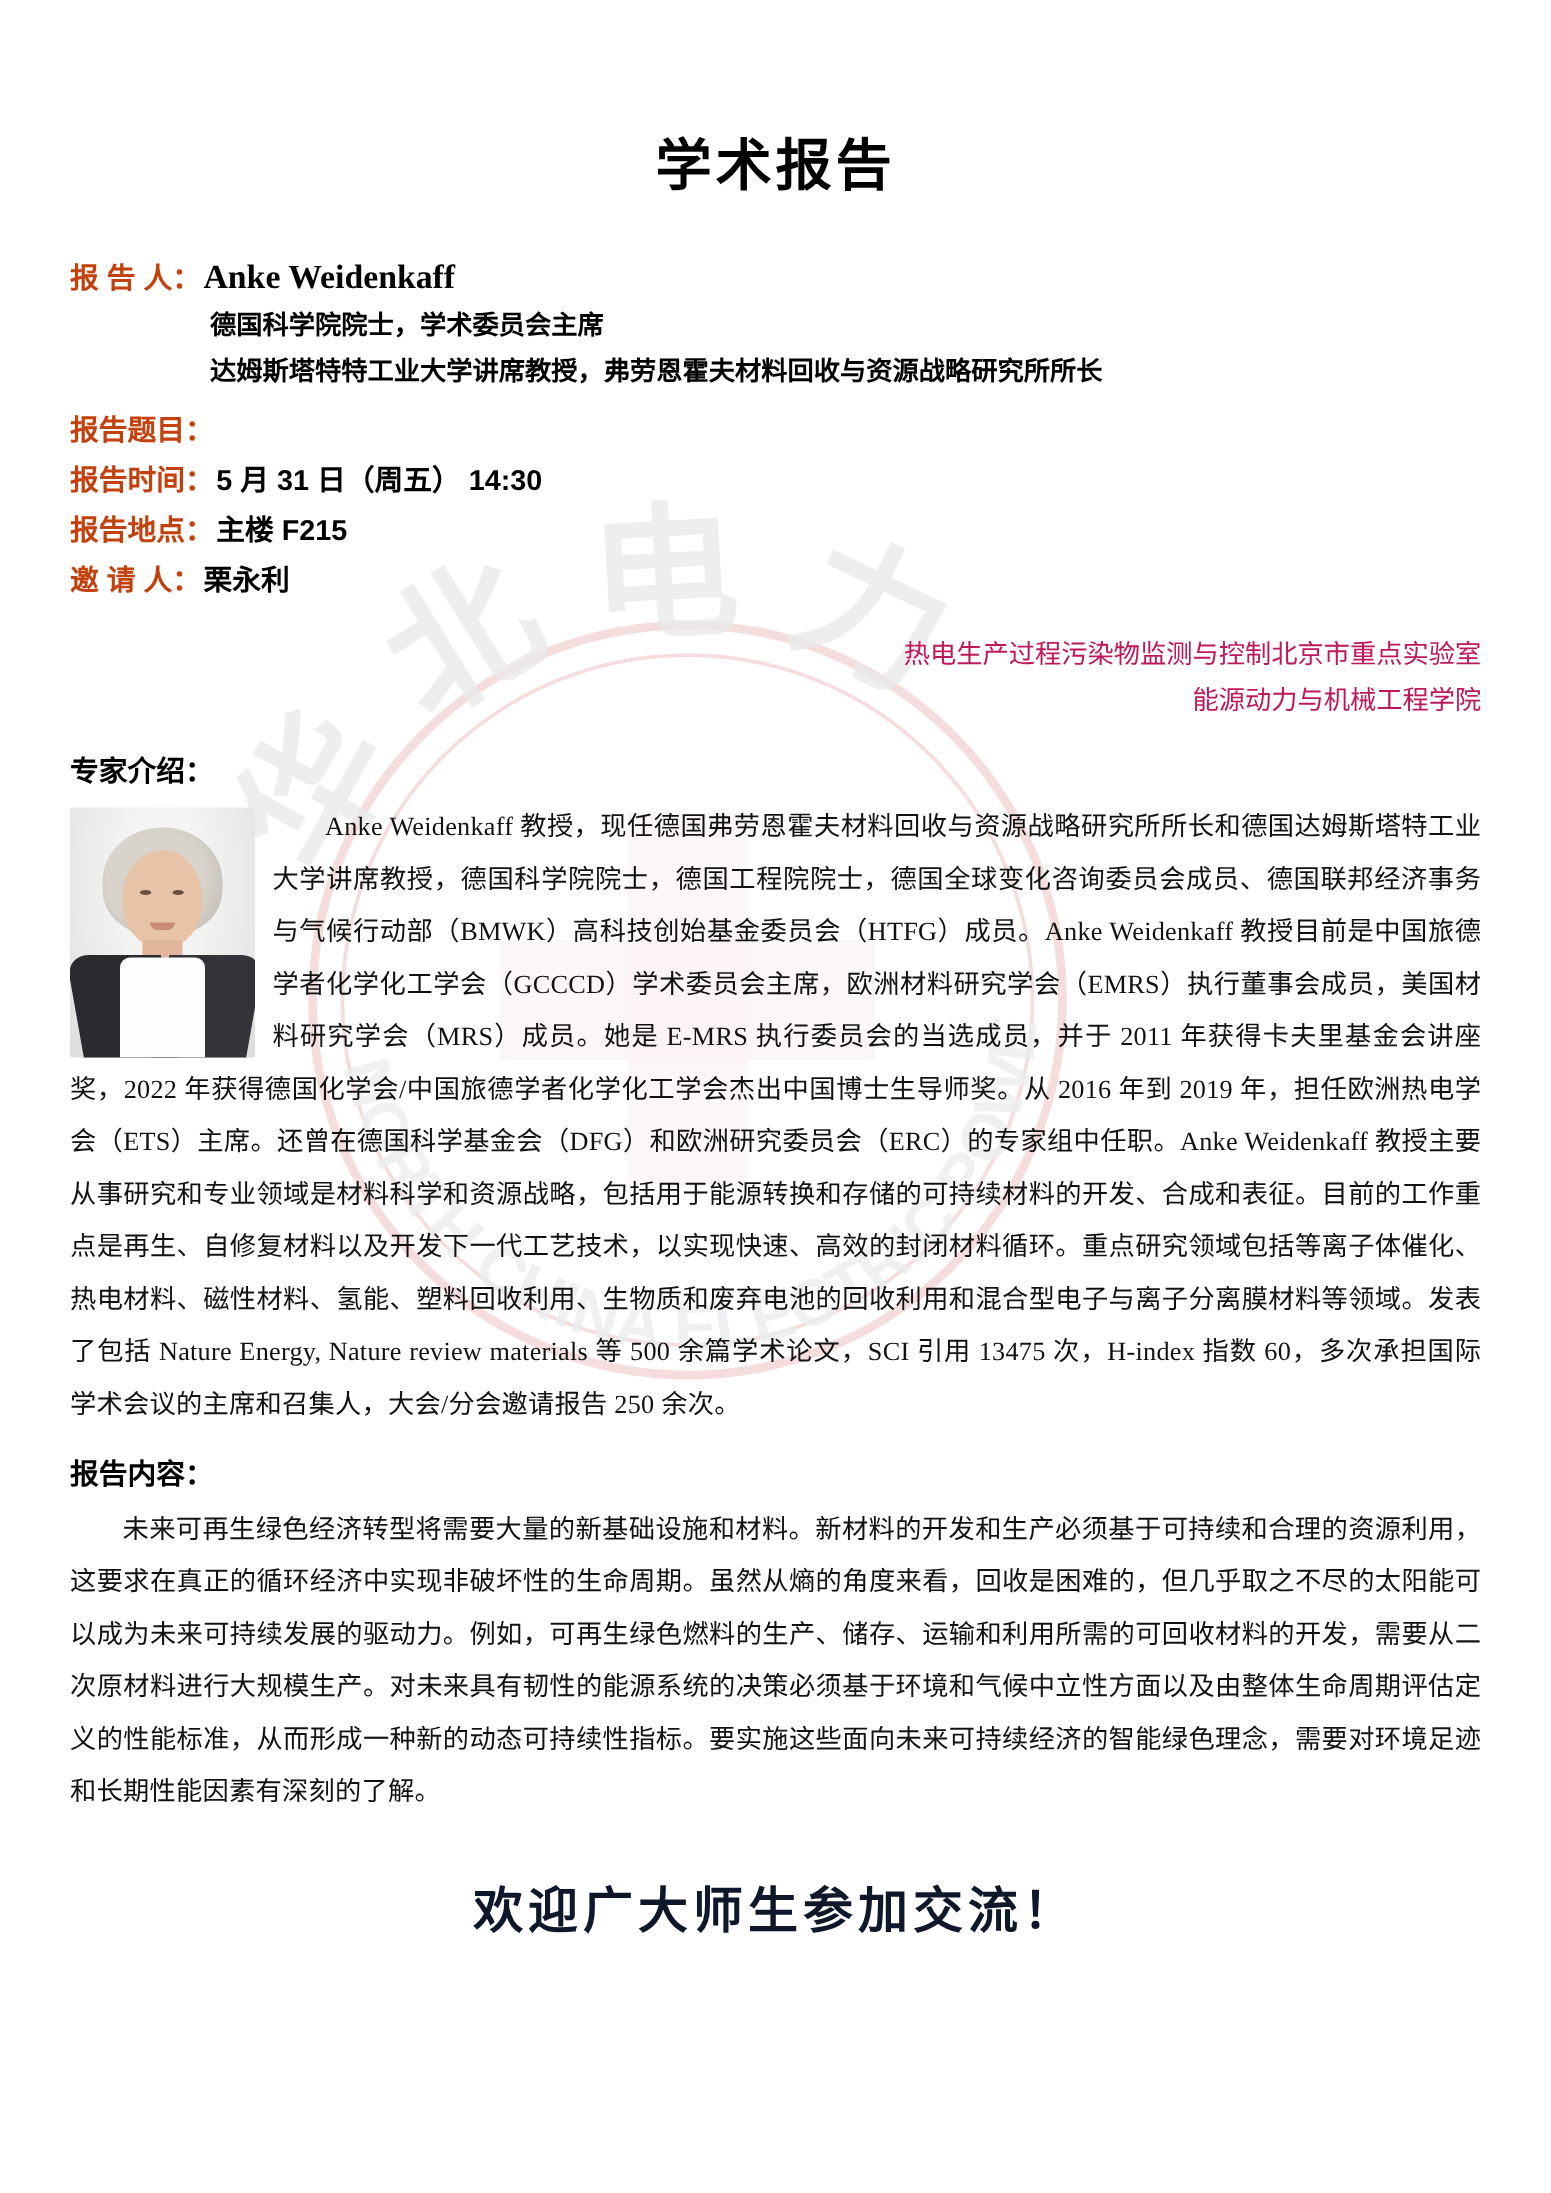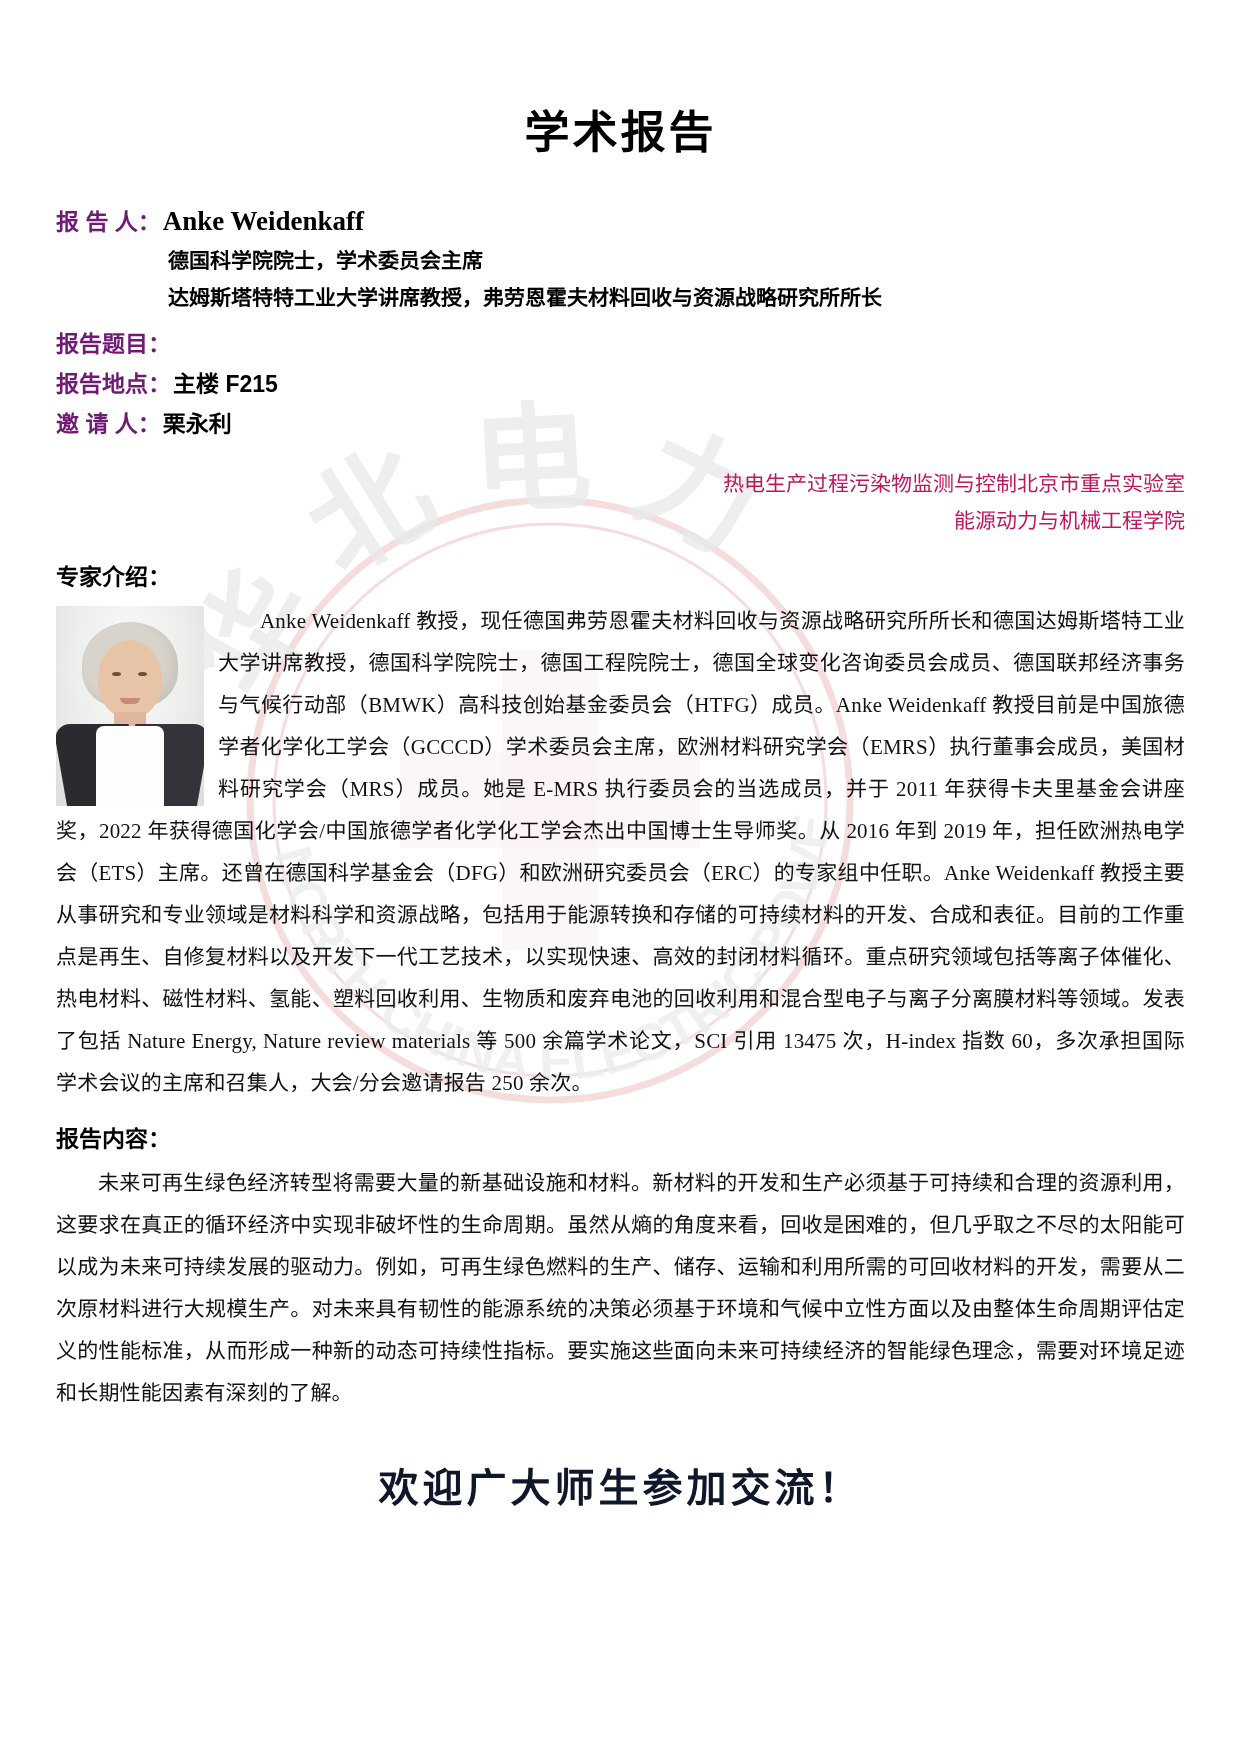--- a/index.html
+++ b/index.html
@@ -52,21 +52,21 @@
   .meta-row {
     display: flex;
     align-items: baseline;
     margin-bottom: 6px;
   }
   .meta-label {
     font-family: "Liberation Sans", "DejaVu Sans", sans-serif;
     font-weight: bold;
     font-size: 23px;
     white-space: nowrap;
-    color: #701a75;
+    color: #c2410c;
   }
   .meta-value {
     font-family: "Liberation Serif", "DejaVu Serif", serif;
     font-weight: bold;
     font-size: 27px;
     margin-left: 2px;
     color: #000;
   }
   .meta-value.cn {
     font-family: "Liberation Sans", "DejaVu Sans", sans-serif;
@@ -235,20 +235,24 @@
       <span class="meta-label">报 告 人：</span>
       <span class="meta-value">Anke Weidenkaff</span>
     </div>
     <div class="speaker-sub">德国科学院院士，学术委员会主席</div>
     <div class="speaker-sub">达姆斯塔特特工业大学讲席教授，弗劳恩霍夫材料回收与资源战略研究所所长</div>
 
     <div class="meta-row" style="margin-top:8px;">
       <span class="meta-label">报告题目：</span>
     </div>
 
+    <div class="meta-row">
+      <span class="meta-label">报告时间：</span>
+      <span class="meta-value cn">5 月 31 日（周五） 14:30</span>
+    </div>
 
     <div class="meta-row">
       <span class="meta-label">报告地点：</span>
       <span class="meta-value cn">主楼 F215</span>
     </div>
 
     <div class="meta-row">
       <span class="meta-label">邀 请 人：</span>
       <span class="meta-value cn">栗永利</span>
     </div>

